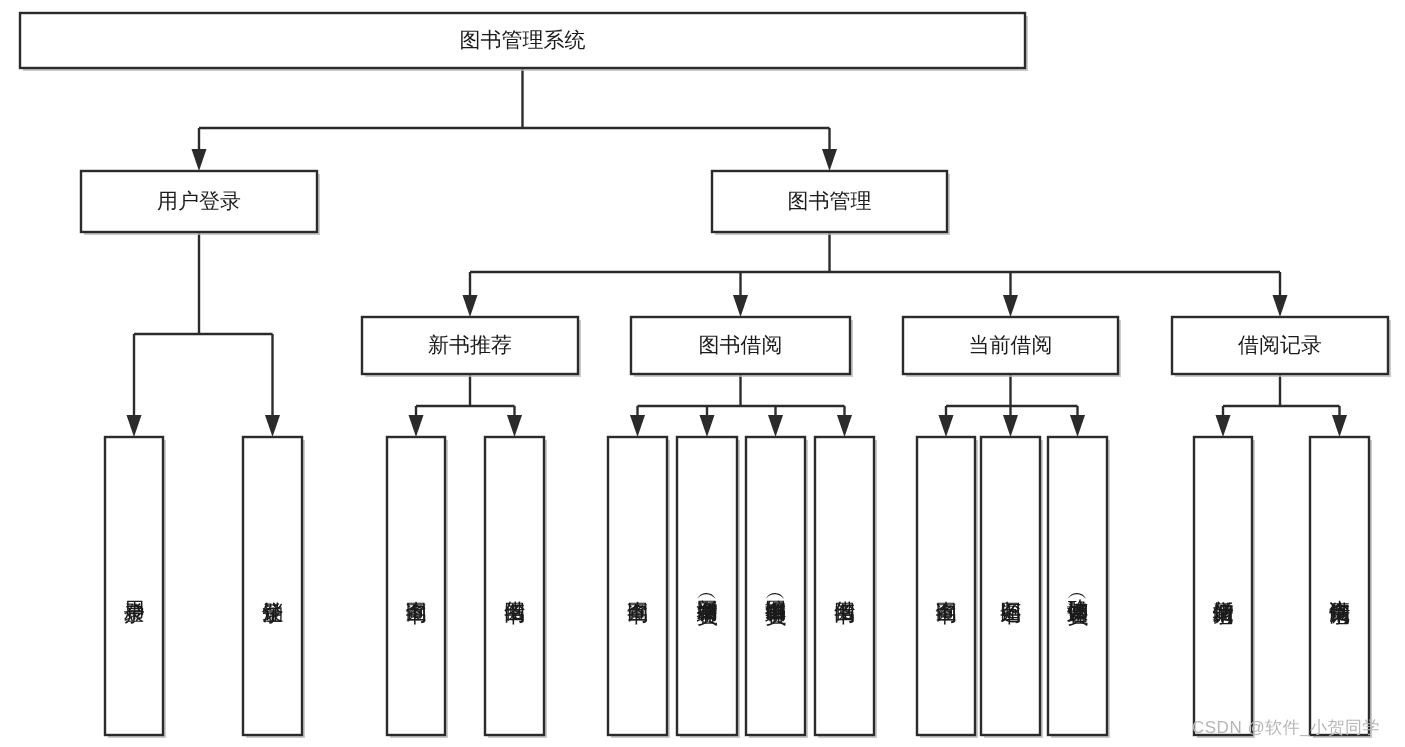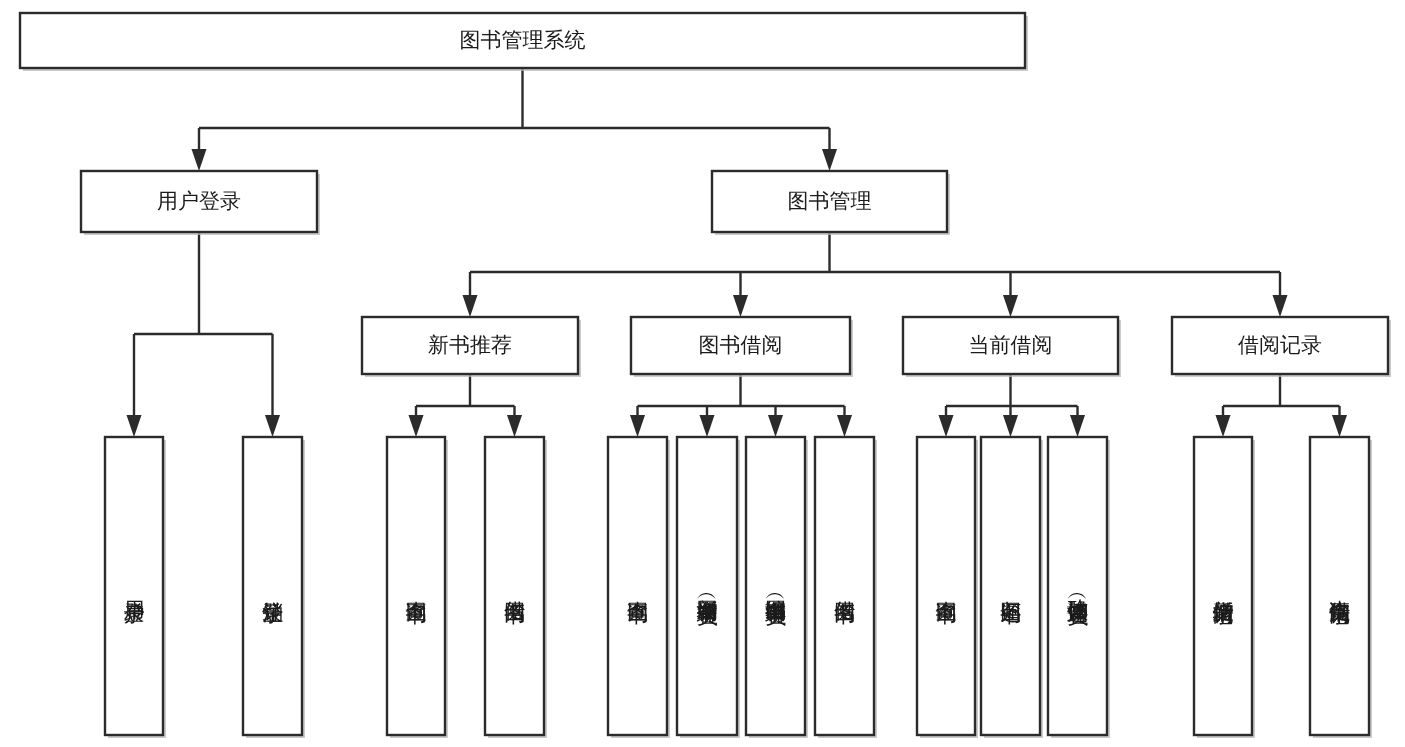--- a/index.html
+++ b/index.html
@@ -203,14 +203,15 @@
       <div class="node-label-v" style="left: 677px; top: 437px; width: 60px; height: 298px;">新增图书（管理员）</div>
       <div class="node-label-v" style="left: 746px; top: 437px; width: 59px; height: 298px;">编辑图书（管理员）</div>
       <div class="node-label-v" style="left: 815px; top: 437px; width: 59px; height: 298px;">借阅图书</div>
       <div class="node-label-v" style="left: 917px; top: 437px; width: 58px; height: 298px;">查询图书</div>
       <div class="node-label-v" style="left: 981px; top: 437px; width: 59px; height: 298px;">归还图书</div>
       <div class="node-label-v" style="left: 1048px; top: 437px; width: 59px; height: 298px;">确认归还（管理员）</div>
       <div class="node-label-v" style="left: 1194px; top: 437px; width: 58px; height: 298px;">新增借阅记录</div>
       <div class="node-label-v" style="left: 1310px; top: 437px; width: 59px; height: 298px;">查询借阅记录</div>
     </div>
 
+  <div class="watermark" style="left:1192px; top:716px;">CSDN @软件_小贺同学</div>
 
 </div>
 
 </body></html>

